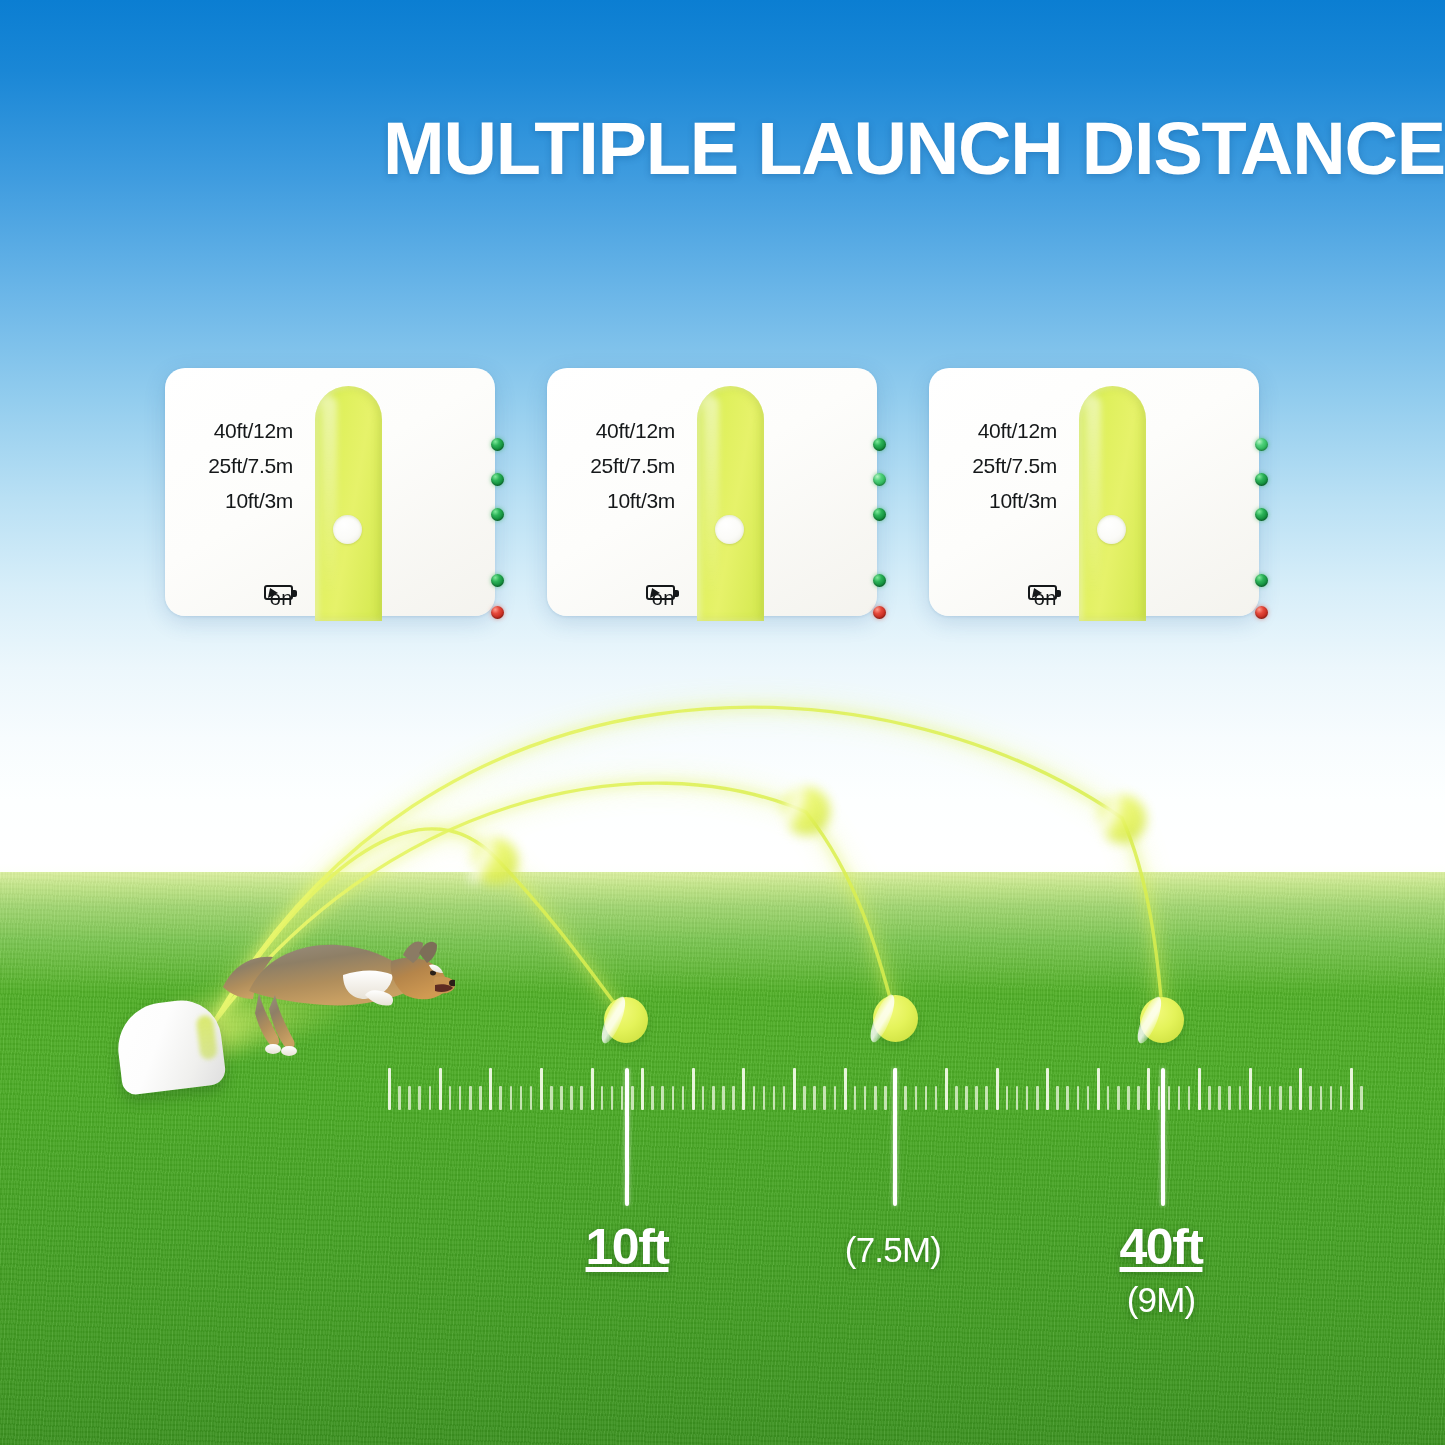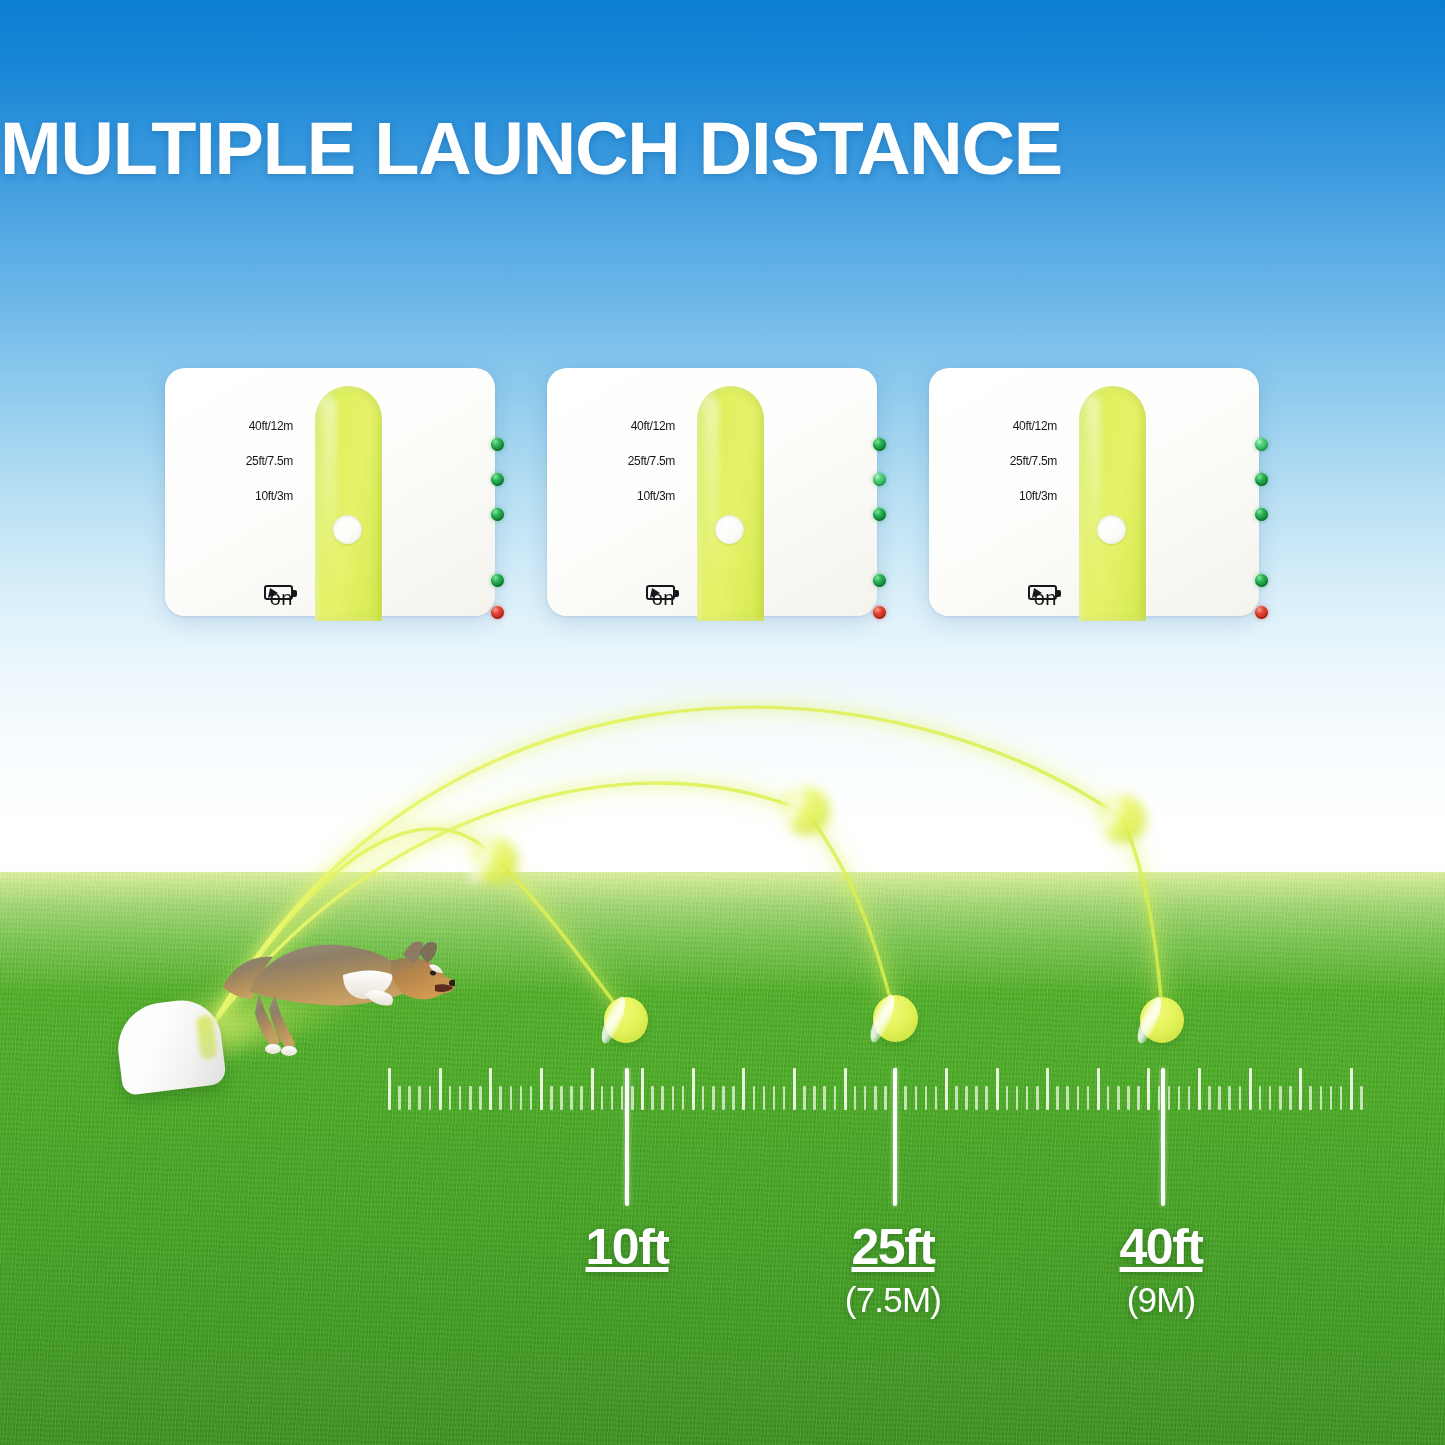--- a/index.html
+++ b/index.html
@@ -58,21 +58,21 @@
       repeating-linear-gradient(-87deg, rgba(255,255,255,.045) 0 1px, rgba(0,0,0,.03) 1px 4px),
       repeating-linear-gradient(2deg, rgba(0,0,0,.025) 0 2px, rgba(255,255,255,.035) 2px 5px);
     opacity:.85;
   }
   .grass::after {
     content:""; position:absolute; left:0; top:0; width:100%; height:120px;
     background:linear-gradient(to bottom, rgba(255,255,255,.42), rgba(255,255,255,0));
   }
 
   
-  .header { position:absolute; left:0; top:112px; width:1445px; text-align:left; z-index:20; }
+  .header { position:absolute; left:0; top:112px; width:1445px; text-align:right; z-index:20; }
   .title {
     font-size:74px; font-weight:bold; color:#ffffff; letter-spacing:-1.2px;
     line-height:1.0; text-shadow:0 2px 7px rgba(10,70,130,.30);
     font-stretch:condensed;
   }
   .subtitle {
     margin-top:26px; font-size:38px; color:#ffffff; font-weight:400;
     letter-spacing:-.2px; text-shadow:0 1px 5px rgba(10,70,130,.28);
   }
 
@@ -96,21 +96,21 @@
   }
   .strip::after {
     content:""; position:absolute; left:6px; top:10px; width:16px; height:200px;
     background:linear-gradient(to bottom, rgba(255,255,255,.5), rgba(255,255,255,0));
     border-radius:10px; filter:blur(3px);
   }
 
   .labels { position:absolute; left:0; top:0; width:150px; height:248px; }
   .lbl {
     position:absolute; right:22px; text-align:right; white-space:nowrap;
-    font-size:12px; color:#15181a; font-weight:500; letter-spacing:-.3px;
+    font-size:21px; color:#15181a; font-weight:500; letter-spacing:-.3px;
   }
   .lbl.l40 { top:51px; }
   .lbl.l25 { top:86px; }
   .lbl.l10 { top:121px; }
   .lbl.lon { top:180px; font-size:20px; letter-spacing:.5px;margin-top:39px; }
 
   .batt {
     position:absolute; right:22px; top:217px;
     width:29px; height:15px; border:2px solid #15181a; border-radius:3px;
   }
@@ -430,21 +430,20 @@
     </div>
 
   <div class="marker" style="left:625px; top:1068px; height:138px;"></div>
   <div class="marker" style="left:893px; top:1068px; height:138px;"></div>
   <div class="marker" style="left:1161px; top:1068px; height:138px;"></div>
 
   <div class="dist" style="left:527px; top:1222px; width:200px;">
     <div class="big">10ft</div>
   </div>
   <div class="dist" style="left:793px; top:1222px; width:200px;">
-    <div class="big">25ft</div>
     <div class="small">(7.5M)</div>
   </div>
   <div class="dist" style="left:1061px; top:1222px; width:200px;">
     <div class="big">40ft</div>
     <div class="small">(9M)</div>
   </div>
 
   <div class="cards">
 
     <div class="card c1">

